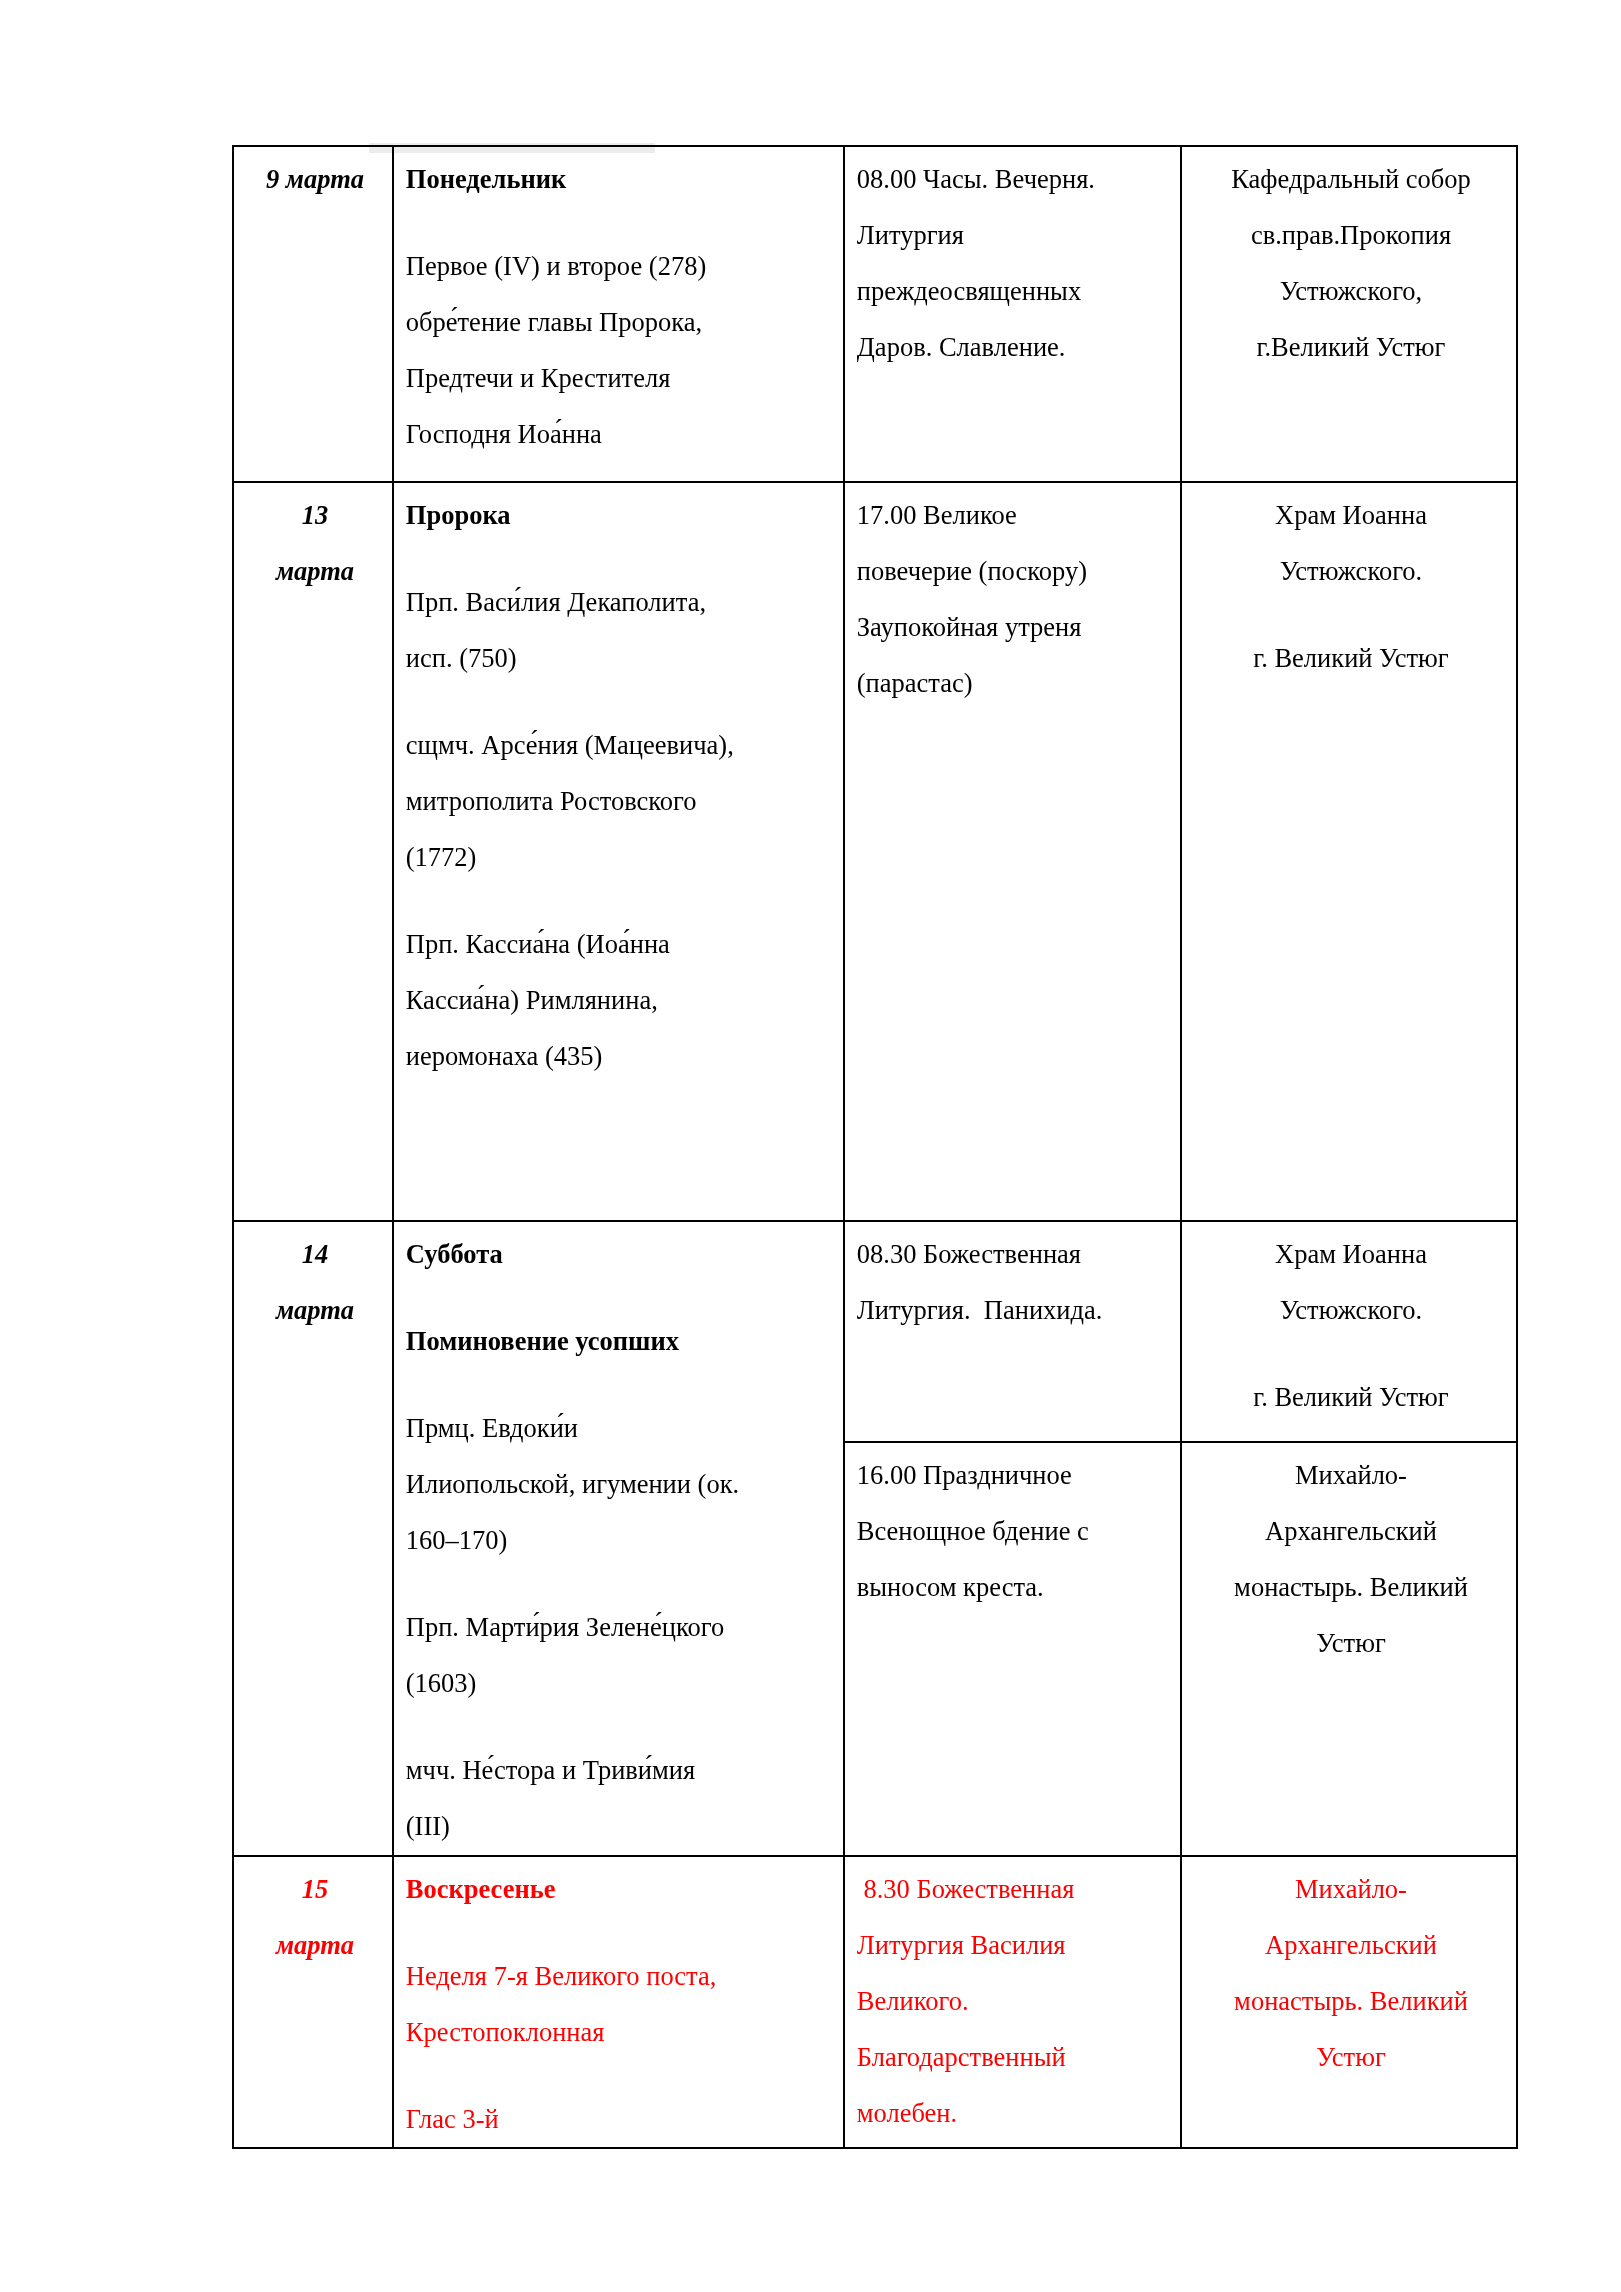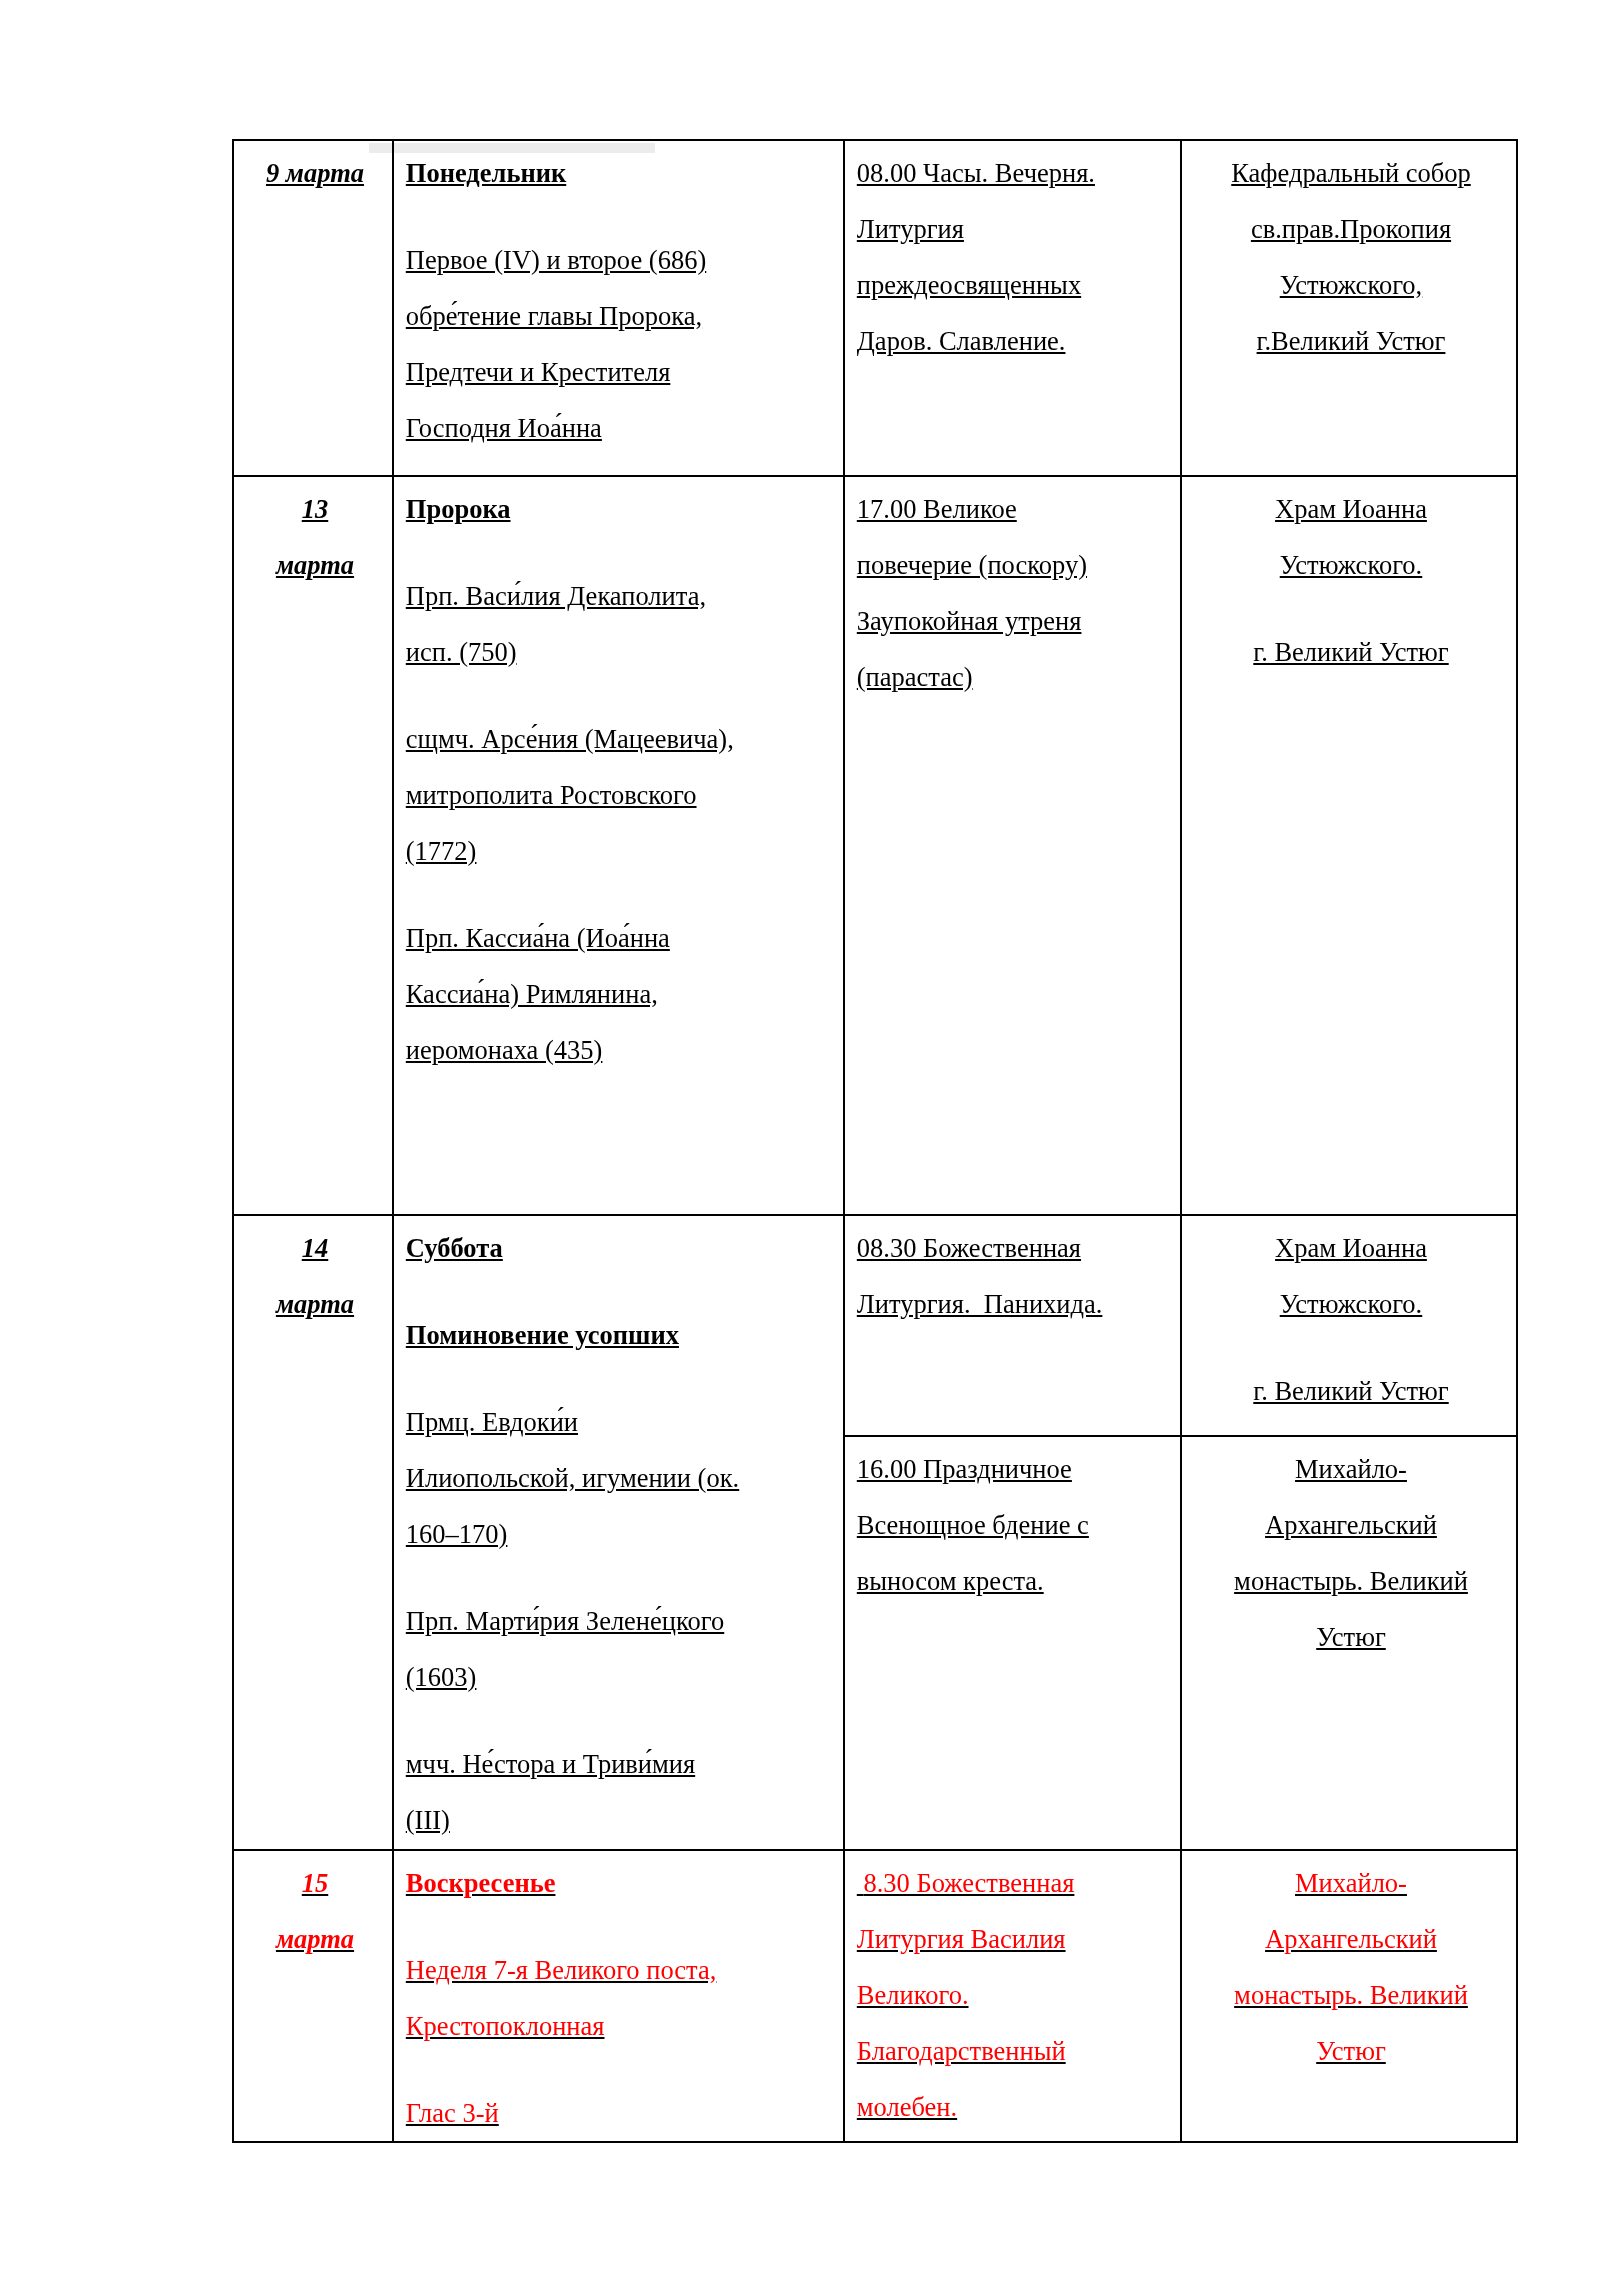--- a/index.html
+++ b/index.html
@@ -23,25 +23,24 @@
   
   .artifact {
     position: absolute;
     left: 369px; top: 143px;
     width: 286px; height: 9.8px;
     background: #ececec;
   }
 
   table.sched {
     position: absolute;
-    left: 232px; top: 139px;
+    left: 232px; top: 145px;
     width: 1284px;
     border-collapse: collapse;
     table-layout: fixed;
-    text-decoration: underline;
   }
   table.sched td {
     border: 2.9px solid var(--line);
     vertical-align: top;
     padding: 3.9px 7.8px 0 11.8px;
     font-size: 26.5px;
     line-height: 56px;
   }
   tr.r1  { height: 336px; }
   tr.r2  { height: 739px; }
@@ -75,21 +74,21 @@
       <col style="width:336px">
     </colgroup>
 
     <tbody>
         <tr class="r1">
       <td class="c-date">
         <p class="date-text">9 марта</p>
       </td>
       <td class="c-feast">
         <p class="day">Понедельник</p>
-        <p>Первое (IV) и второе (686)
+        <p>Первое (IV) и второе (278)
 обре́тение главы Пророка,
 Предтечи и Крестителя
 Господня Иоа́нна</p>
       </td>
       <td class="c-sched">
         <p>08.00 Часы. Вечерня.
 Литургия
 преждеосвященных
 Даров. Славление.</p>
       </td>

